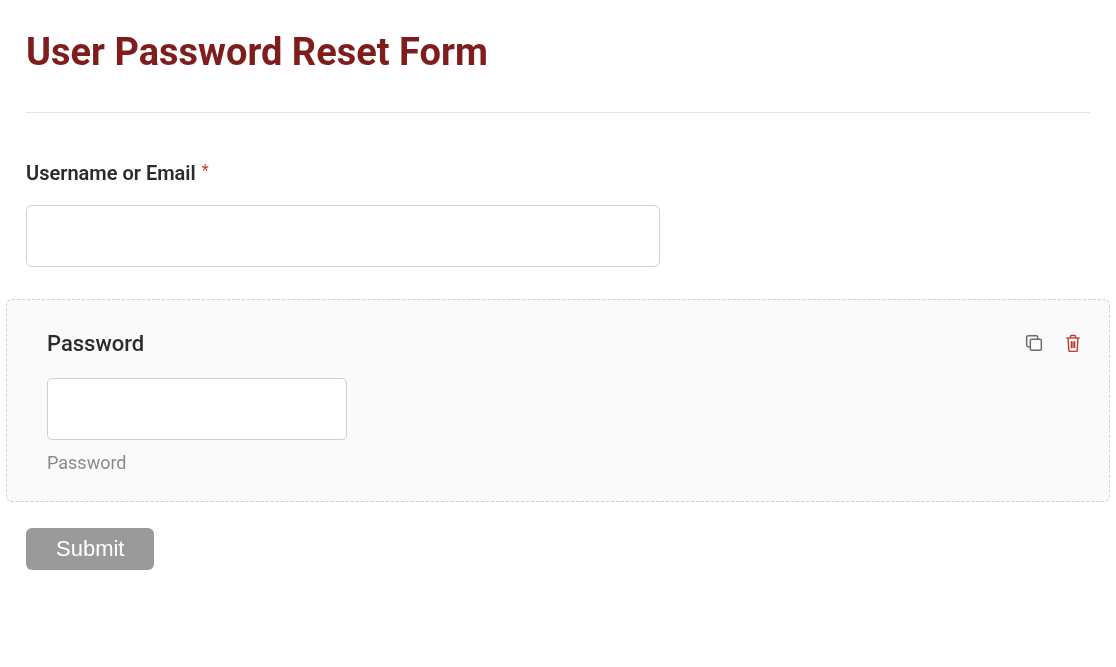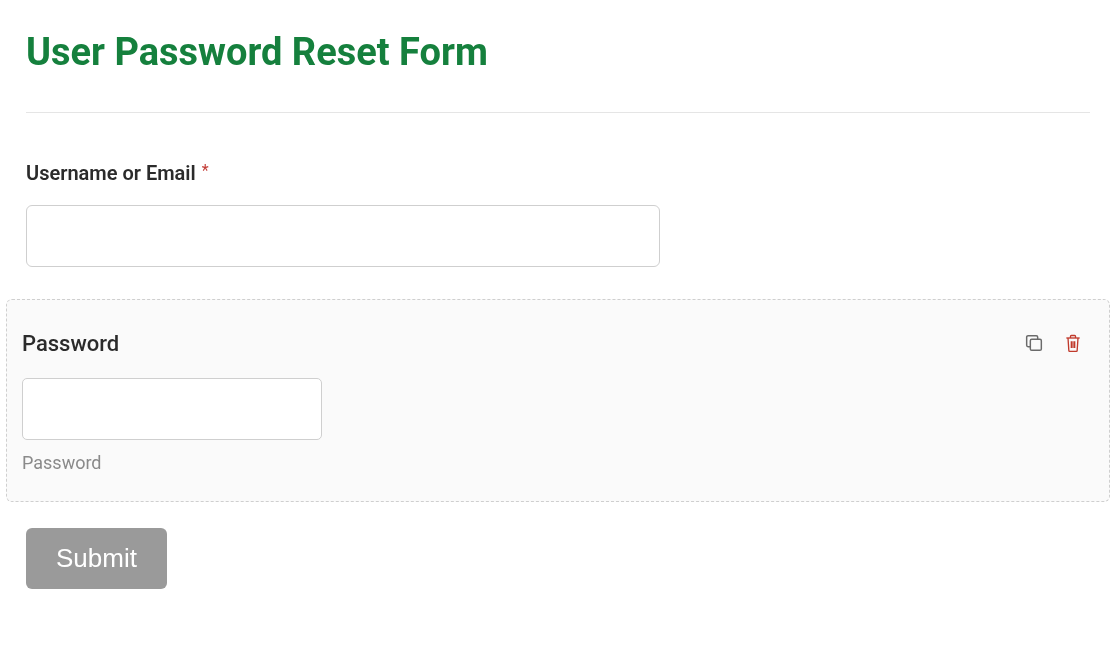--- a/index.html
+++ b/index.html
@@ -9,21 +9,21 @@
     }
     body {
       font-family: -apple-system, BlinkMacSystemFont, "Segoe UI", Roboto, Helvetica, Arial, sans-serif;
       background: #fff;
       padding: 30px 26px;
       width: 1116px;
     }
     .page-title {
       font-size: 38px;
       font-weight: 700;
-      color: #15803d;
+      color: #7f1d1d;
       margin-bottom: 38px;
     }
     .hr {
       border: none;
       border-top: 1px solid #e5e5e5;
       margin-bottom: 48px;
     }
     .field-block {
       margin-bottom: 32px;
     }
@@ -48,21 +48,21 @@
       border-radius: 6px;
       font-size: 18px;
       padding: 0 14px;
       background: #fff;
     }
     .selected-block {
       position: relative;
       border: 1px dashed #cfcfcf;
       border-radius: 6px;
       background: #fafafa;
-      padding: 30px 24px 28px 15px;
+      padding: 30px 24px 28px 40px;
       margin-left: -20px;
       margin-right: -20px;
       margin-bottom: 26px;
     }
     .block-header {
       display: flex;
       justify-content: space-between;
       align-items: center;
       margin-bottom: 22px;
     }
@@ -106,23 +106,23 @@
     .sublabel {
       font-size: 18px;
       color: #8a8a8a;
       font-weight: 400;
     }
     .submit-btn {
       background: #9a9a9a;
       color: #fff;
       border: none;
       border-radius: 6px;
-      font-size: 26px;
+      font-size: 22px;
       font-weight: 500;
-      padding: 15px 30px;
+      padding: 8px 30px;
       cursor: pointer;
     }
   </style>
 </head>
 <body>
 
 
 
 <h1 class="page-title">User Password Reset Form</h1>
 

